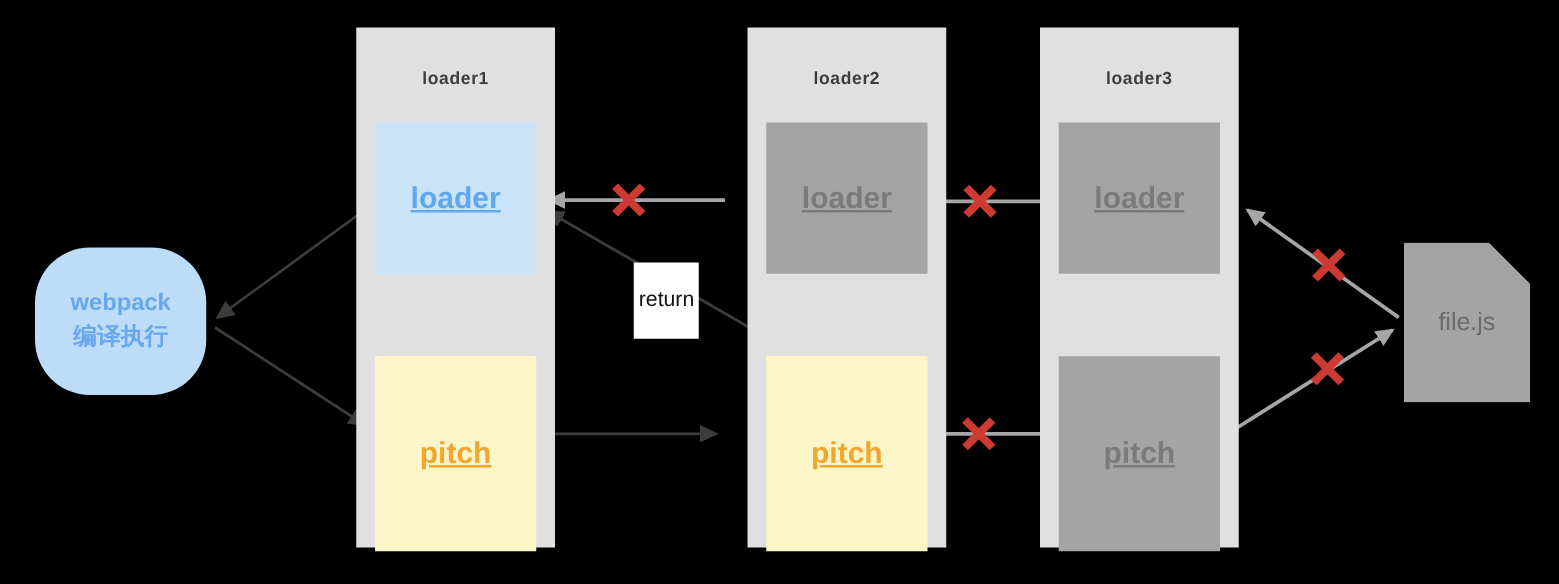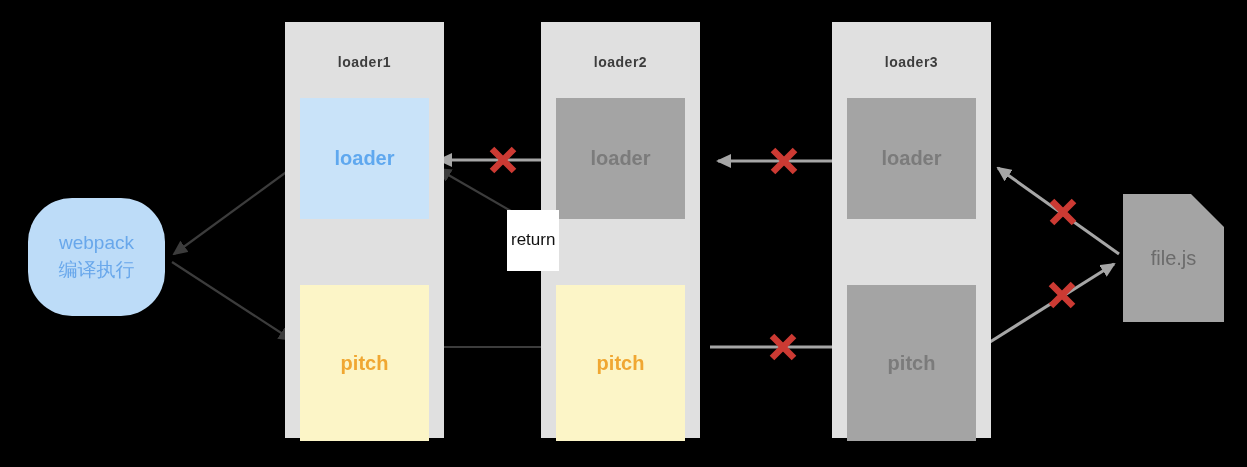--- a/index.html
+++ b/index.html
@@ -38,55 +38,56 @@
     left: 28px; top: 198px;
     width: 137px; height: 118px;
     background: var(--blue-node-bg, #bddcf8);
     border-radius: 44px;
     z-index: 2;
     display: flex;
     flex-direction: column;
     align-items: center;
     justify-content: center;
     color: var(--blue-node-text, #68a7eb);
-    font-weight: normal;
+    font-weight: bold;
     font-size: 19px;
     line-height: 1.4;
     text-align: center;
   }
   .column {
     position: absolute;
     top: 22px;
     width: 159px;
     height: 416px;
     background: var(--column-bg, #e0e0e0);
     z-index: 2;
   }
   .col-1 { left: 285px; }
-  .col-2 { left: 541px; }
+  .col-2 { left: 598px; }
   .col-3 { left: 832px; }
   .col-title {
     position: absolute;
     top: 32px;
     width: 100%;
     text-align: center;
     color: var(--title-text, #3d3d3d);
     font-size: 14px;
     font-weight: bold;
     letter-spacing: 0.5px;
   }
   .box {
     position: absolute;
     left: 15px;
     width: 129px;
     display: flex;
     align-items: center;
     justify-content: center;
-    font-size: 20px;
+    font-size: 24px;
     font-weight: bold;
+    text-decoration: underline;
   }
   .box.loader { top: 76px; height: 121px; }
   .box.pitch  { top: 263px; height: 156px; }
   .box.blue   { background: var(--blue-box-bg, #c9e3f9);  color: var(--blue-box-text, #5fa8ef); }
   .box.yellow { background: var(--yellow-box-bg, #fcf5c7); color: var(--yellow-box-text, #f0a732); }
   .box.gray   { background: var(--gray-box-bg, #a4a4a4);  color: var(--gray-box-text, #7b7b7b); }
   .file-node {
     position: absolute;
     left: 1123px; top: 194px;
     width: 101px; height: 128px;

